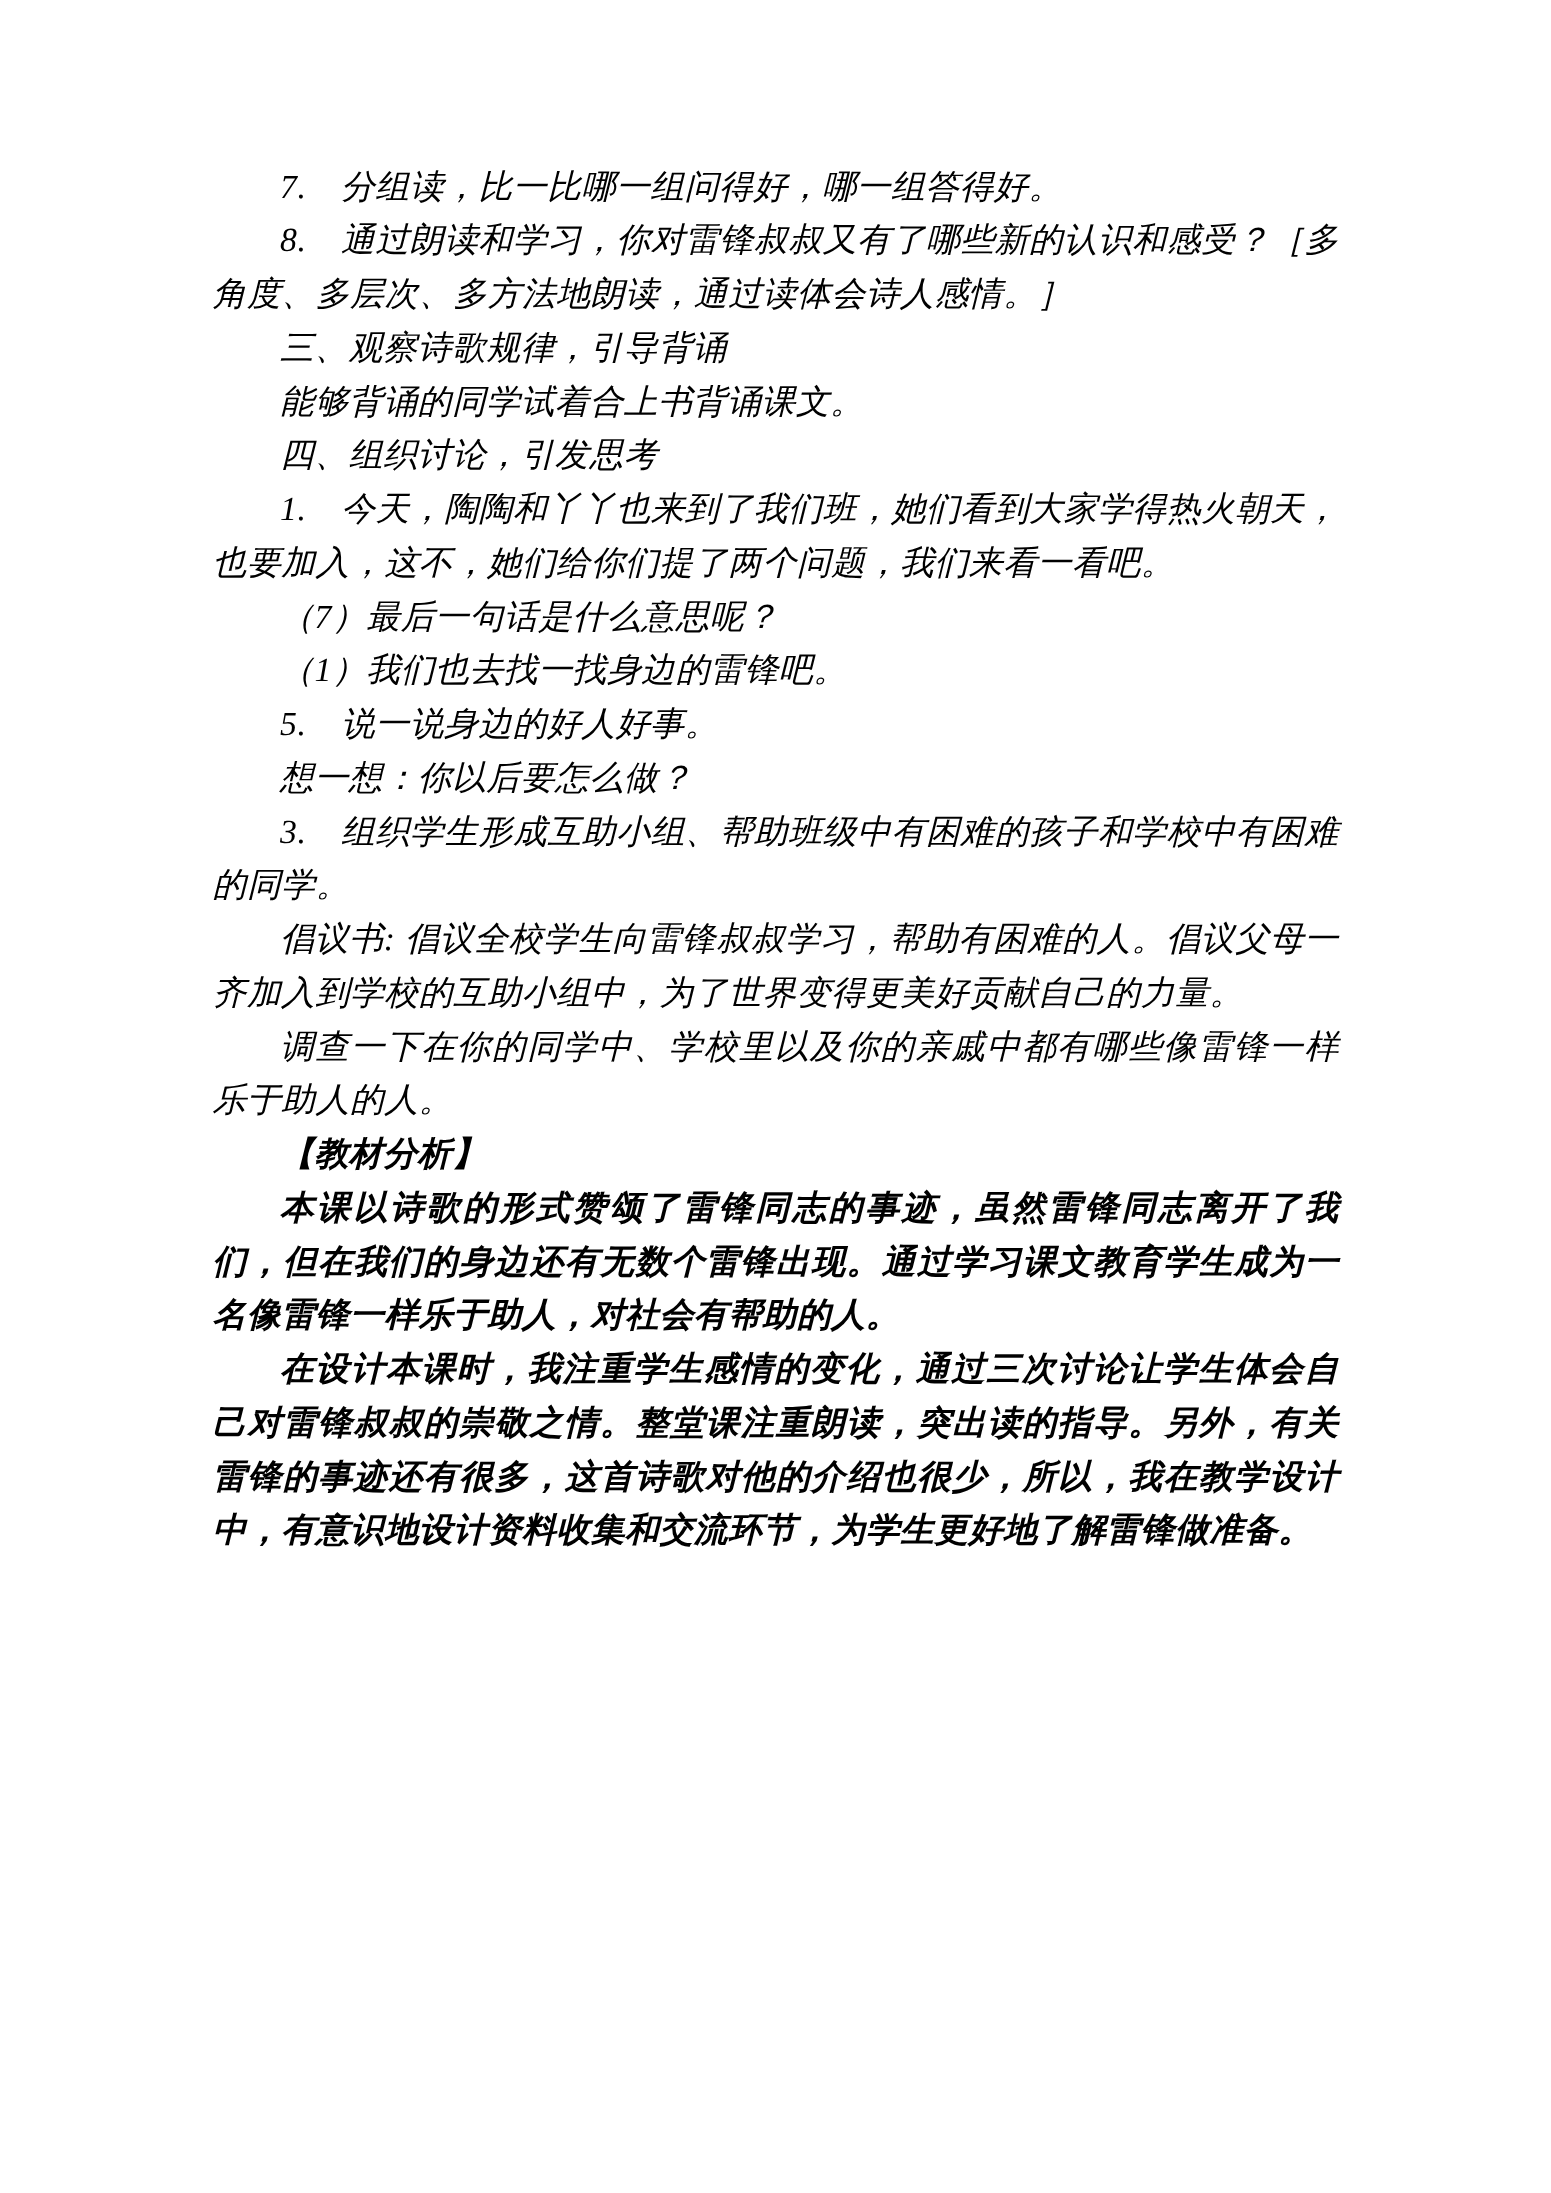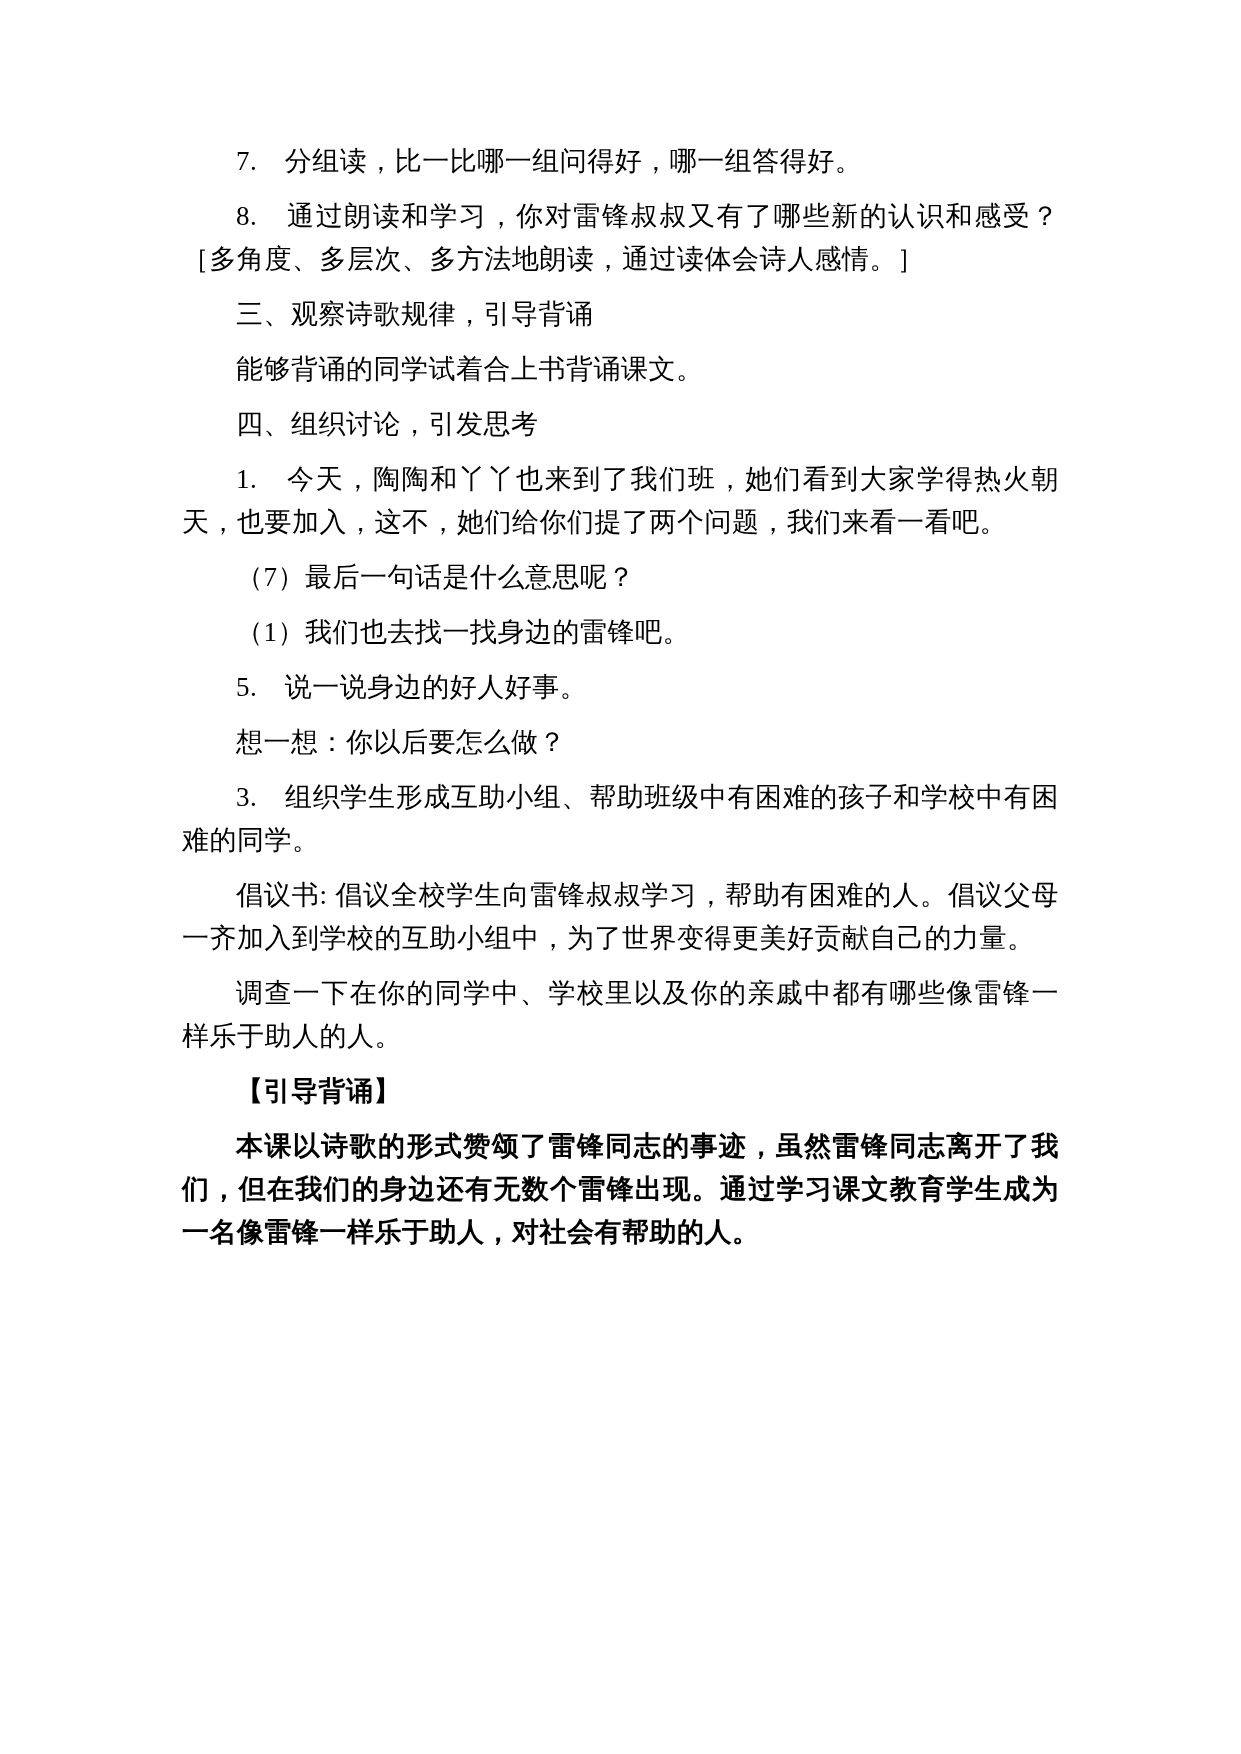--- a/index.html
+++ b/index.html
@@ -13,27 +13,28 @@
     height: 1754px;
     margin: 0 auto;
     background: #ffffff;
     box-sizing: border-box;
     padding: 128px 170px 0 170px;
     font-family: "Liberation Serif", "DejaVu Serif", serif;
     color: #000000;
     overflow: hidden;
   }
   .doc-body p {
-    margin: 12px;
+    margin: 0;
     font-size: 27px;
     line-height: 43px;
     text-align: justify;
     text-indent: 2em;
     letter-spacing: 0.5px;
     word-break: break-all;
+    font-style: italic;
   }
   .doc-body p.bold {
     font-weight: 700;
   }
 </style>
 </head>
 <body>
 
 <div class="page">
   <div class="doc-body">
@@ -43,16 +44,17 @@
     <p>能够背诵的同学试着合上书背诵课文。</p>
     <p>四、组织讨论，引发思考</p>
     <p>1.　今天，陶陶和丫丫也来到了我们班，她们看到大家学得热火朝天，也要加入，这不，她们给你们提了两个问题，我们来看一看吧。</p>
     <p>（7）最后一句话是什么意思呢？</p>
     <p>（1）我们也去找一找身边的雷锋吧。</p>
     <p>5.　说一说身边的好人好事。</p>
     <p>想一想：你以后要怎么做？</p>
     <p>3.　组织学生形成互助小组、帮助班级中有困难的孩子和学校中有困难的同学。</p>
     <p>倡议书: 倡议全校学生向雷锋叔叔学习，帮助有困难的人。倡议父母一齐加入到学校的互助小组中，为了世界变得更美好贡献自己的力量。</p>
     <p>调查一下在你的同学中、学校里以及你的亲戚中都有哪些像雷锋一样乐于助人的人。</p>
-    <p class="bold">【引导背诵】</p>
+    <p class="bold">【教材分析】</p>
     <p class="bold">本课以诗歌的形式赞颂了雷锋同志的事迹，虽然雷锋同志离开了我们，但在我们的身边还有无数个雷锋出现。通过学习课文教育学生成为一名像雷锋一样乐于助人，对社会有帮助的人。</p>
+    <p class="bold">在设计本课时，我注重学生感情的变化，通过三次讨论让学生体会自己对雷锋叔叔的崇敬之情。整堂课注重朗读，突出读的指导。另外，有关雷锋的事迹还有很多，这首诗歌对他的介绍也很少，所以，我在教学设计中，有意识地设计资料收集和交流环节，为学生更好地了解雷锋做准备。</p>
   </div>
 </div>
 
 </body></html>

